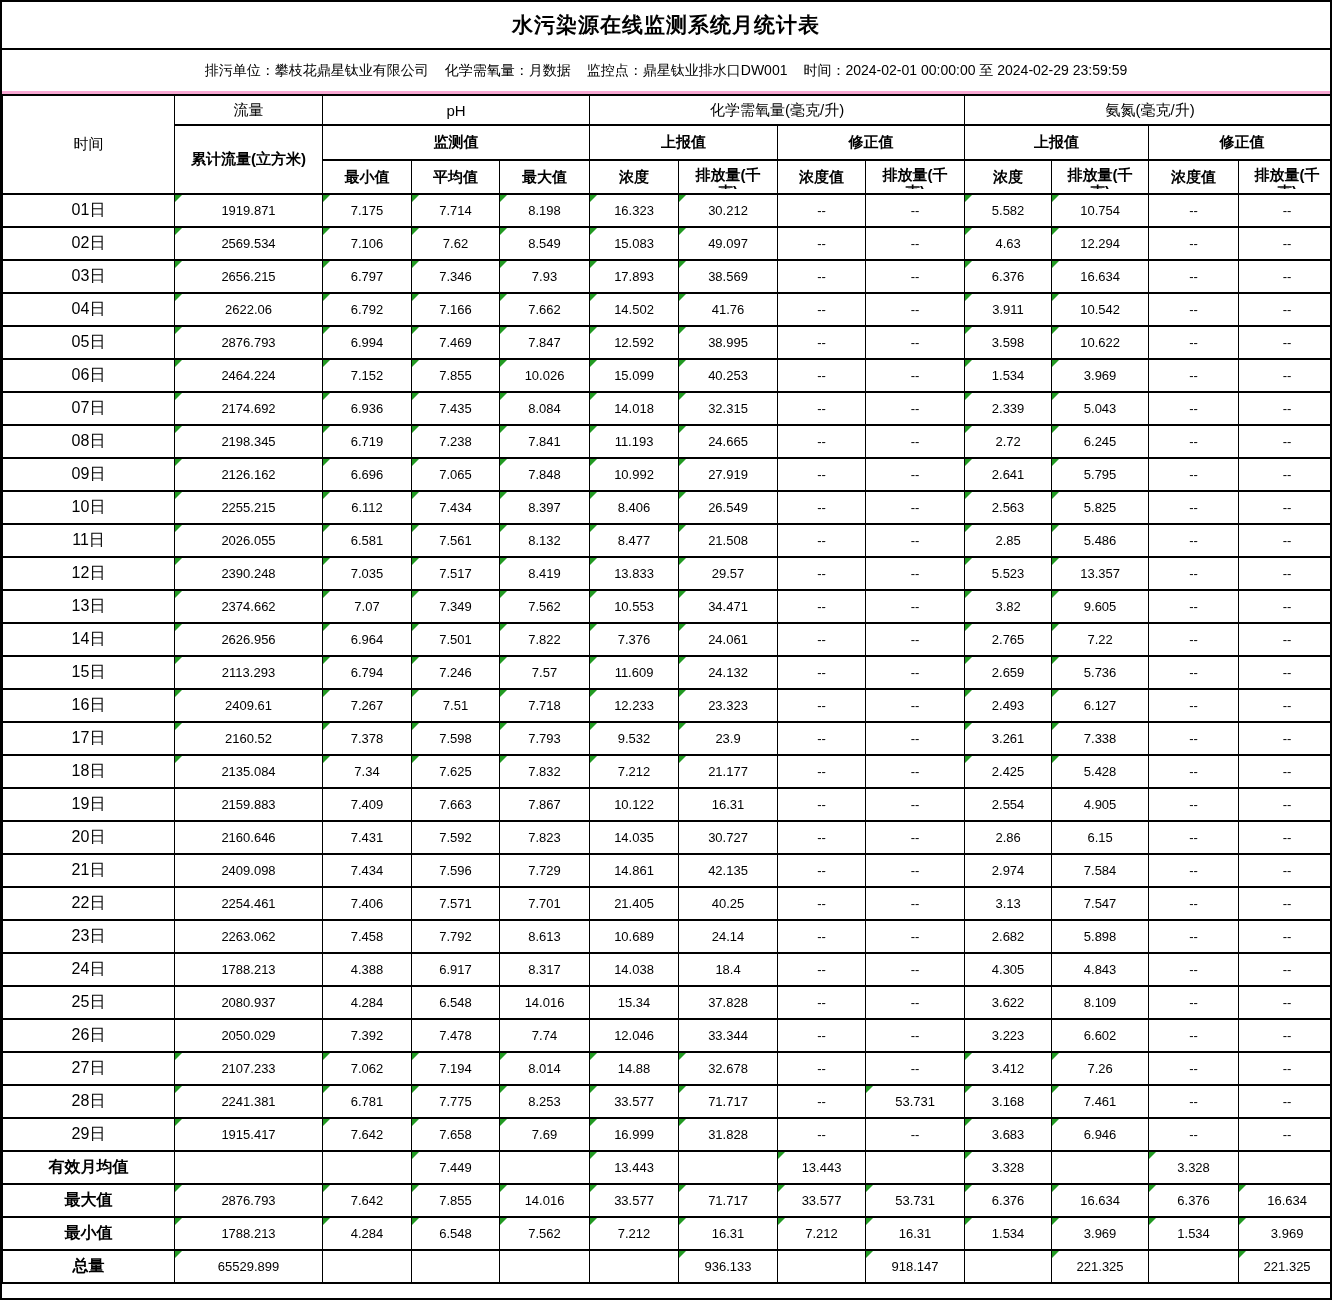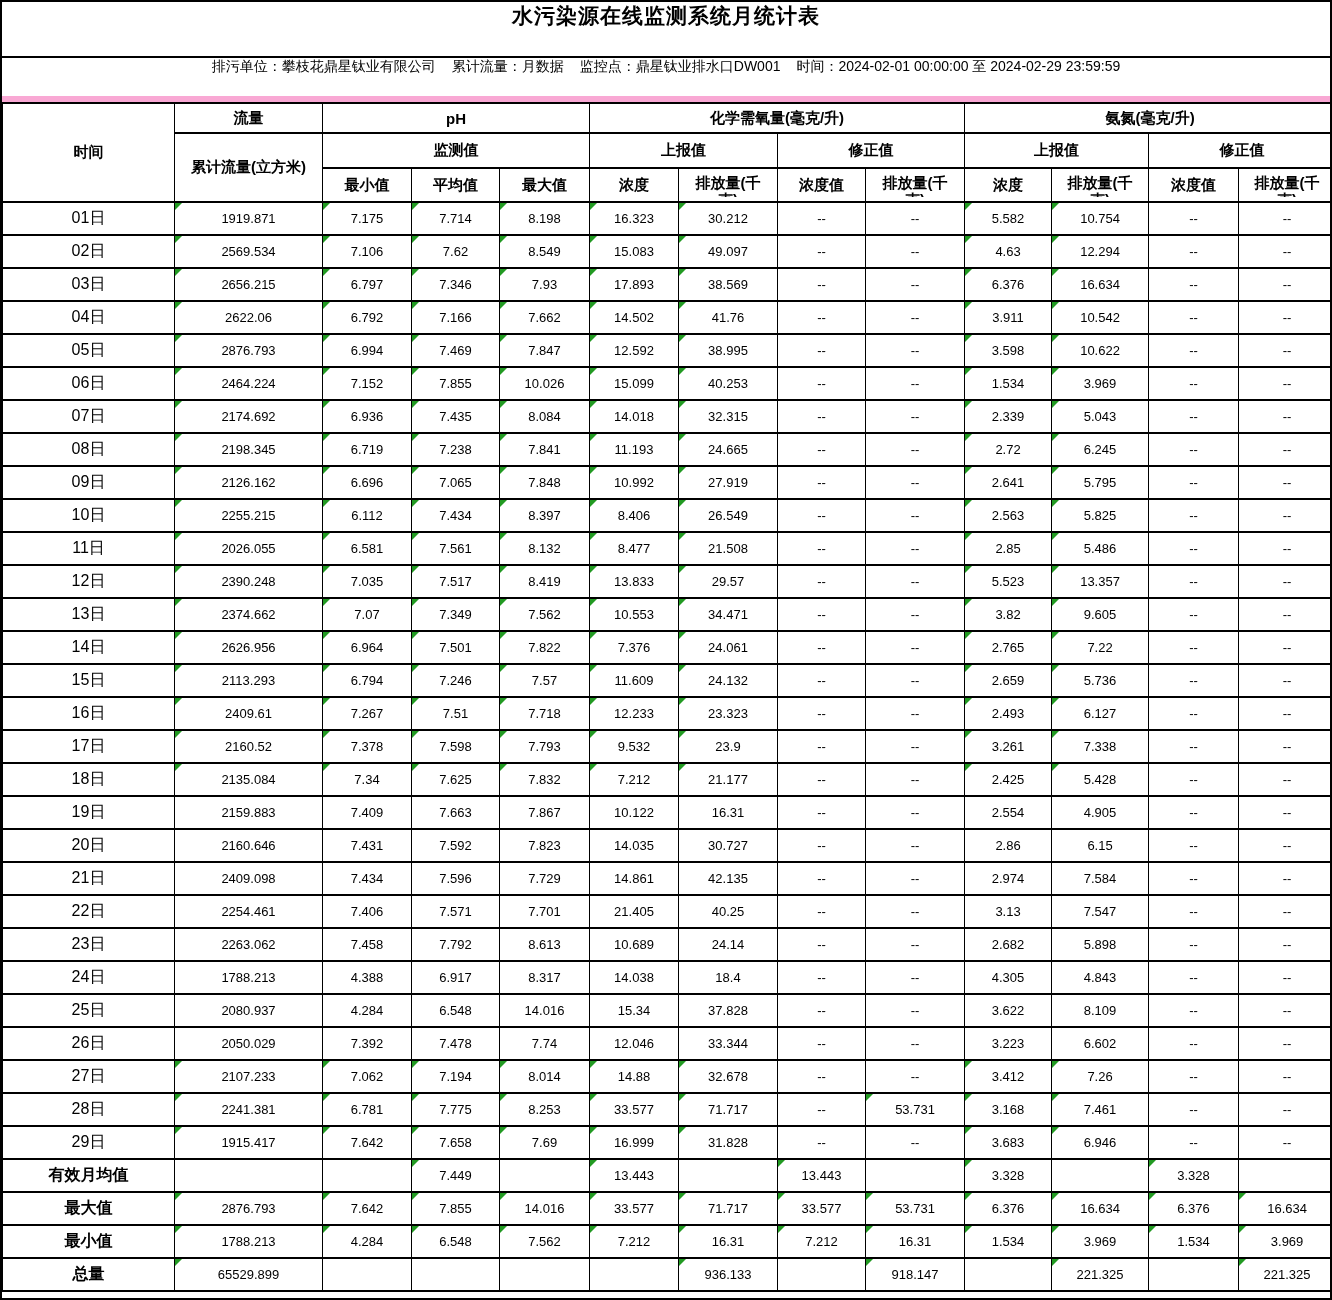--- a/index.html
+++ b/index.html
@@ -9,51 +9,51 @@
     color:#000;
     width:1332px;
   }
   .sheet {
     width:1332px; height:1300px;
     border:2px solid #000;
     background:#fff;
     overflow:hidden;
   }
   .title-bar {
-    height:56px;
-    display:flex; justify-content:center;
+    height:48px;
+    display:flex; align-items:center; justify-content:center;
     border-bottom:2px solid #000;
   }
   .title-bar .t {
     font-size:21px; font-weight:bold; letter-spacing:1px;
   }
   .info-bar {
     height:44px;
-    display:flex; justify-content:center;
+    display:flex; align-items:center; justify-content:center;
     gap:16px;
-    border-bottom:6px solid #f9a8d4;
+    border-bottom:3px solid #f9a8d4;
     font-size:14px;
     white-space:nowrap;
   }
   table {
     border-collapse:collapse;
     table-layout:fixed;
     width:1329px;
   }
   th, td {
     border:1px solid #000;
     border-top-width:2px;
     border-bottom-width:2px;
     text-align:center;
     vertical-align:middle;
     overflow:hidden;
     position:relative;
     background:#fff;
   }
-  thead tr.h1 th { height:30px; font-weight:bold; font-size:15px;margin-left:36px; }
+  thead tr.h1 th { height:30px; font-weight:normal; font-size:15px;margin-left:36px; }
   thead tr.h2 th { height:35px; font-weight:bold;   font-size:15px;margin-top:36px; }
   thead tr.h3 th { height:34px; font-weight:bold;   font-size:15px; }
   thead th.time-th { font-weight:normal; font-size:15px; }
   thead th.flowtotal-th { font-weight:bold; font-size:15px;text-align:center; }
   tbody td { height:33px; font-size:13px; }
   tbody td.rowlabel { font-size:16px; }
   tbody td.rowlabel.bold { font-weight:bold;margin-top:34px; }
   .clip {
     width:76px; height:23px; margin:0 auto;
     overflow:hidden; line-height:17px; font-size:15px;
@@ -69,21 +69,21 @@
 <body>
 
 <div class="sheet">
 
   <div class="title-bar">
     <span class="t">水污染源在线监测系统月统计表</span>
   </div>
 
   <div class="info-bar">
     <span><span>排污单位：</span><span>攀枝花鼎星钛业有限公司</span></span>
-    <span><span>累计流量：</span><span>月数据</span></span>
+    <span><span>化学需氧量：</span><span>月数据</span></span>
     <span><span>监控点：</span><span>鼎星钛业排水口DW001</span></span>
     <span><span>时间：</span><span>2024-02-01 00:00:00 至 2024-02-29 23:59:59</span></span>
   </div>
 
   <table>
     <colgroup>
       <col style="width:172px">
         <col style="width:148px">
       <col style="width:89px">
         <col style="width:88px">

